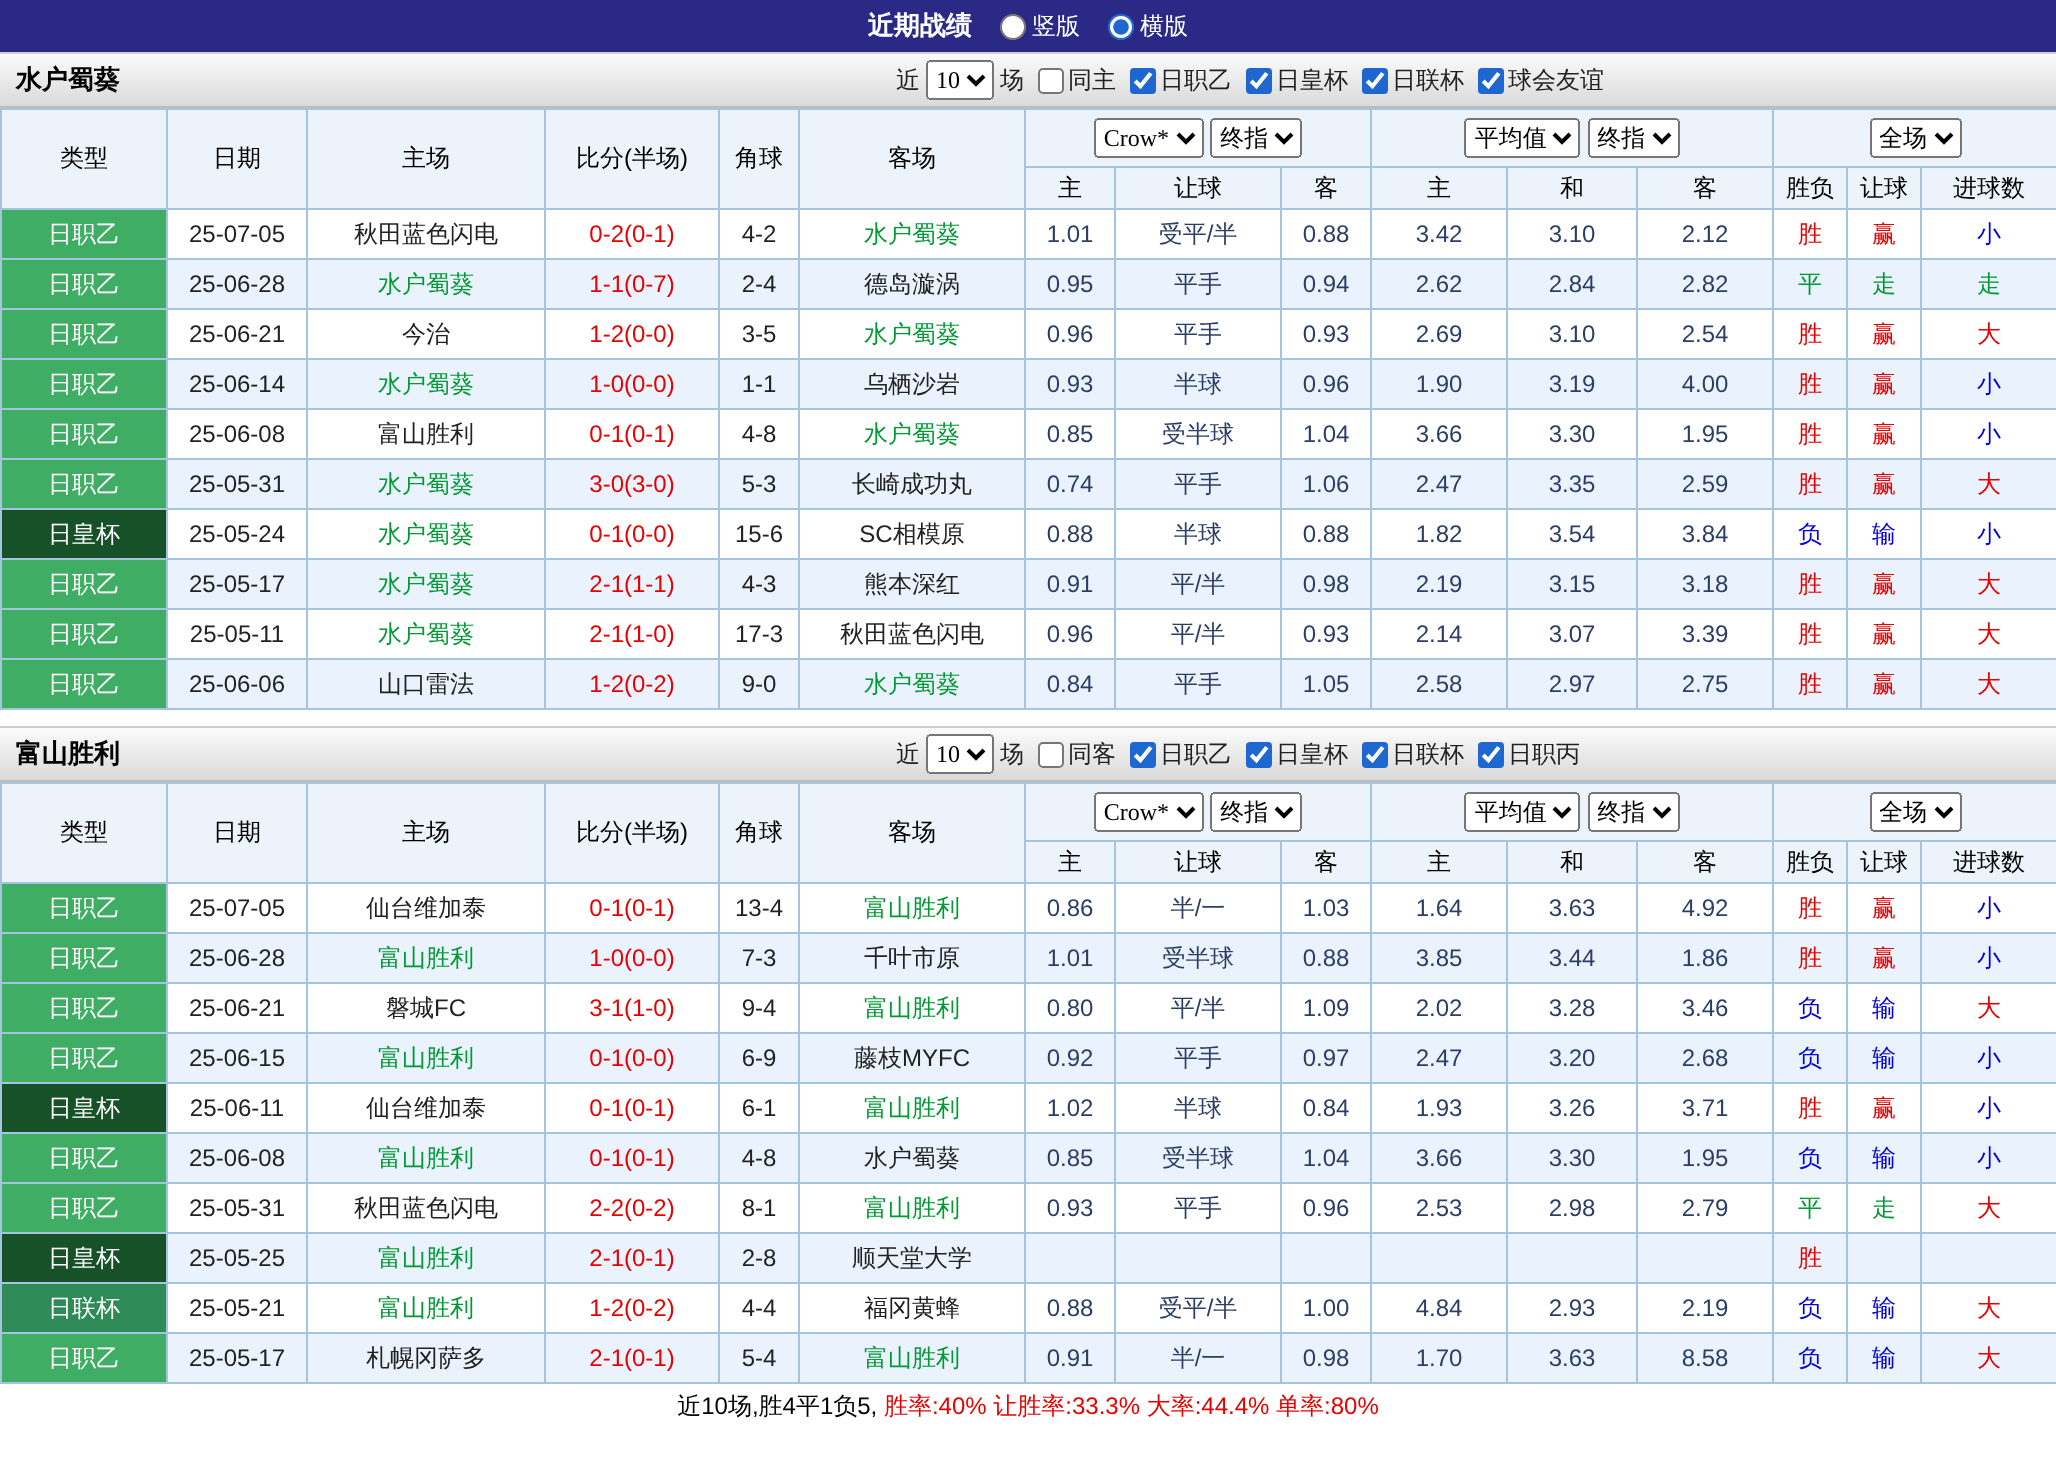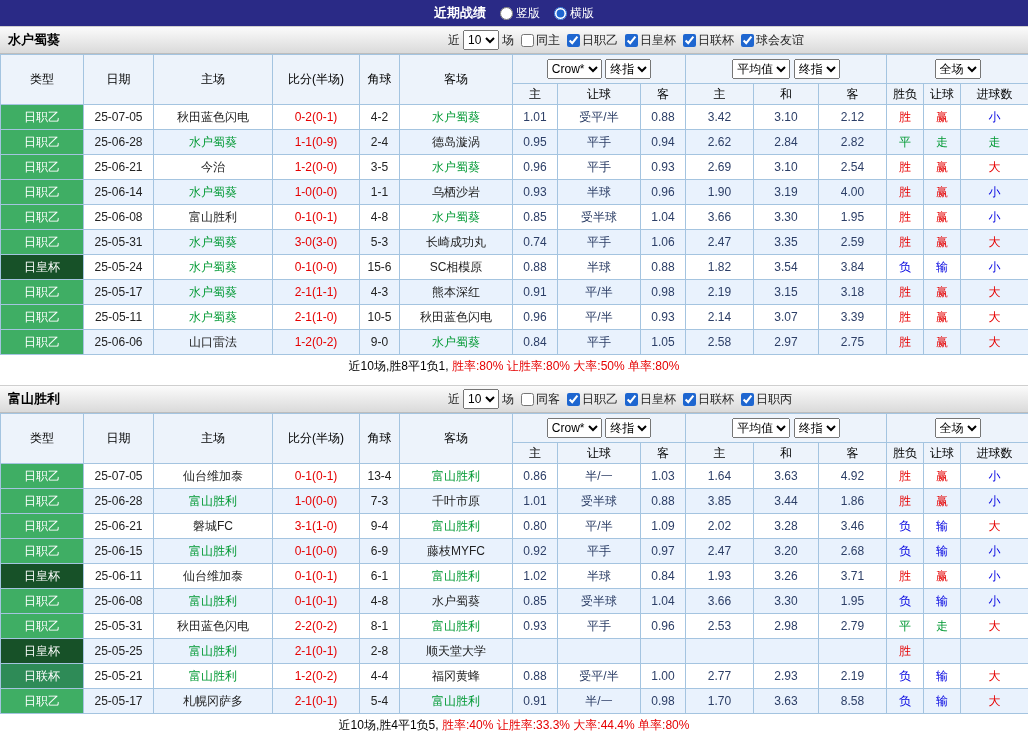--- a/index.html
+++ b/index.html
@@ -4,21 +4,21 @@
 <style>
   * { box-sizing: border-box; }
   body {
     margin: 0;
     width: 1028px;
     background: #fff;
     font-family: "Liberation Sans", "DejaVu Sans", sans-serif;
     font-size: 12px;
     color: #222;
   }
-  input, select { accent-color: #1e66d0; font-family: Liberation Sans, sans-serif; }
+  input, select { accent-color: #1e66d0; font-family: Liberation Serif, serif; }
 
   
   .topbar {
     height: 26px;
     background: #2a2a86;
     color: #fff;
     display: flex;
     align-items: center;
     justify-content: center;
     gap: 14px;
@@ -202,21 +202,21 @@
           <td class="c-odds">3.10</td>
           <td class="c-odds">2.12</td>
           <td class="c-res" style="color: rgb(230, 0, 0);">胜</td>
           <td class="c-res" style="color: rgb(230, 0, 0);">赢</td>
           <td class="c-res" style="color: rgb(0, 0, 224);">小</td>
         </tr>
         <tr class="alt">
           <td class="c-league" style="background: rgb(63, 174, 100);">日职乙</td>
           <td class="c-date">25-06-28</td>
           <td class="c-team hl">水户蜀葵</td>
-          <td class="c-score">1-1(0-9)</td>
+          <td class="c-score">1-1(0-7)</td>
           <td class="c-corner">2-4</td>
           <td class="c-team">德岛漩涡</td>
           <td class="c-odds">0.95</td>
           <td class="c-handicap">平手</td>
           <td class="c-odds">0.94</td>
           <td class="c-odds">2.62</td>
           <td class="c-odds">2.84</td>
           <td class="c-odds">2.82</td>
           <td class="c-res" style="color: rgb(0, 153, 51);">平</td>
           <td class="c-res" style="color: rgb(0, 153, 51);">走</td>
@@ -322,21 +322,21 @@
           <td class="c-odds">3.18</td>
           <td class="c-res" style="color: rgb(230, 0, 0);">胜</td>
           <td class="c-res" style="color: rgb(230, 0, 0);">赢</td>
           <td class="c-res" style="color: rgb(230, 0, 0);">大</td>
         </tr>
         <tr>
           <td class="c-league" style="background: rgb(63, 174, 100);">日职乙</td>
           <td class="c-date">25-05-11</td>
           <td class="c-team hl">水户蜀葵</td>
           <td class="c-score">2-1(1-0)</td>
-          <td class="c-corner">10-5</td>
+          <td class="c-corner">17-3</td>
           <td class="c-team">秋田蓝色闪电</td>
           <td class="c-odds">0.96</td>
           <td class="c-handicap">平/半</td>
           <td class="c-odds">0.93</td>
           <td class="c-odds">2.14</td>
           <td class="c-odds">3.07</td>
           <td class="c-odds">3.39</td>
           <td class="c-res" style="color: rgb(230, 0, 0);">胜</td>
           <td class="c-res" style="color: rgb(230, 0, 0);">赢</td>
           <td class="c-res" style="color: rgb(230, 0, 0);">大</td>
@@ -354,24 +354,20 @@
           <td class="c-odds">2.58</td>
           <td class="c-odds">2.97</td>
           <td class="c-odds">2.75</td>
           <td class="c-res" style="color: rgb(230, 0, 0);">胜</td>
           <td class="c-res" style="color: rgb(230, 0, 0);">赢</td>
           <td class="c-res" style="color: rgb(230, 0, 0);">大</td>
         </tr>
       </tbody>
   </table>
 
-  <div class="summary">
-    <span class="record">近10场,胜8平1负1, </span>
-    <span class="stats">胜率:80% 让胜率:80% 大率:50% 单率:80%</span>
-  </div>
 </div>
 
 <div class="section">
   <div class="section-head">
     <span class="team-name">富山胜利</span>
     <div class="filters">
       <span>近</span>
       <select><option>10</option></select>
       <span>场</span>
       <label class="chk">
@@ -587,21 +583,21 @@
         <tr>
           <td class="c-league" style="background: rgb(46, 139, 87);">日联杯</td>
           <td class="c-date">25-05-21</td>
           <td class="c-team hl">富山胜利</td>
           <td class="c-score">1-2(0-2)</td>
           <td class="c-corner">4-4</td>
           <td class="c-team">福冈黄蜂</td>
           <td class="c-odds">0.88</td>
           <td class="c-handicap">受平/半</td>
           <td class="c-odds">1.00</td>
-          <td class="c-odds">2.77</td>
+          <td class="c-odds">4.84</td>
           <td class="c-odds">2.93</td>
           <td class="c-odds">2.19</td>
           <td class="c-res" style="color: rgb(0, 0, 224);">负</td>
           <td class="c-res" style="color: rgb(0, 0, 224);">输</td>
           <td class="c-res" style="color: rgb(230, 0, 0);">大</td>
         </tr>
         <tr class="alt">
           <td class="c-league" style="background: rgb(63, 174, 100);">日职乙</td>
           <td class="c-date">25-05-17</td>
           <td class="c-team">札幌冈萨多</td>

